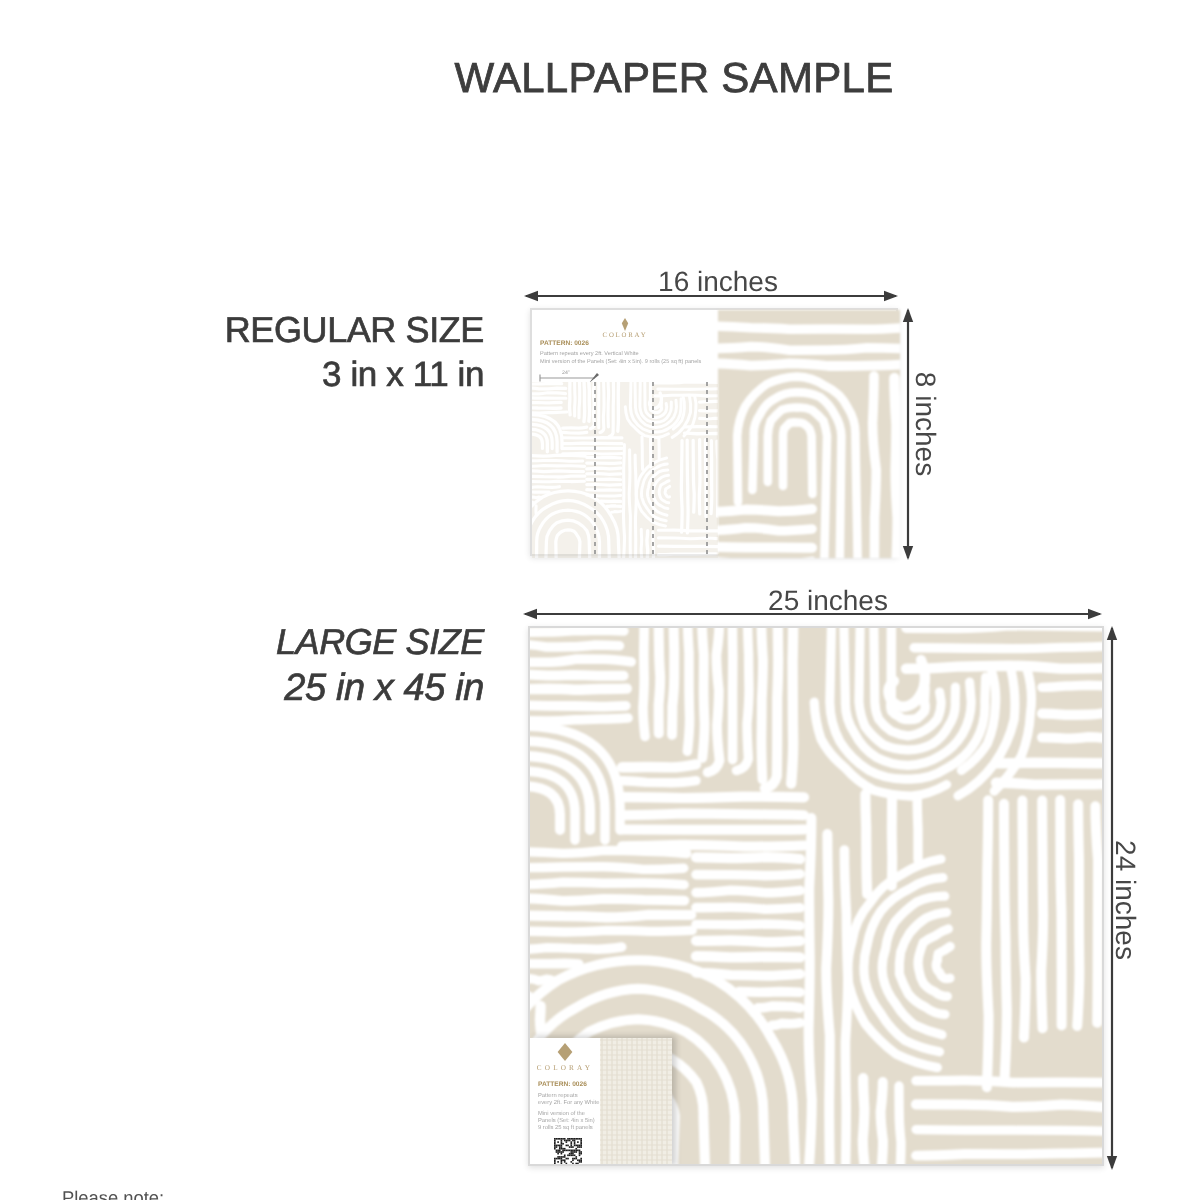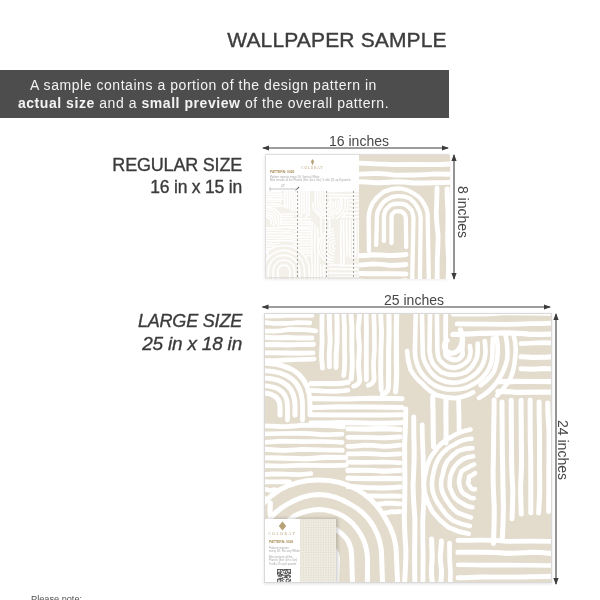--- a/index.html
+++ b/index.html
@@ -9,31 +9,24 @@
   #page { position:relative; width:600px; height:424px; }
 </style>
 </head>
 <body>
 <div id="page">
 
   <div class="abs" style="left:37px; top:29px; width:600px; text-align:center;
        font-size:21px; line-height:21px; letter-spacing:0.15px; color:#3d3d3d; font-weight:400;
        -webkit-text-stroke:0.4px #3d3d3d;">WALLPAPER SAMPLE</div>
 
-  <div class="abs" style="left:0; top:70px; width:449px; height:48px; background:#4d4d4d;">
-    <div style="padding-top:7px; width:407px; text-align:center; color:#f3f3f2;
-         font-size:14px; letter-spacing:0.55px; line-height:17.5px;">
-      A sample contains a portion of the design pattern in<br>
-      <b>actual size</b> and a <b>small preview</b> of the overall pattern.
-    </div>
-  </div>
 
   <div class="abs" style="left:0; top:154px; width:242px; text-align:right;
        color:#3b3b3b; font-size:18px; letter-spacing:-0.2px; line-height:22px; -webkit-text-stroke:0.35px #3b3b3b;">
-    REGULAR SIZE<br><span style="font-size:17.5px;">16 in x 15 in</span>
+    REGULAR SIZE<br><span style="font-size:17.5px;">3 in x 11 in</span>
   </div>
 
   <div class="abs" style="left:265px; top:154px; width:184px; height:124px;
        background:#ffffff; border:1px solid #dedede; box-shadow:0 1px 3px rgba(0,0,0,0.12);">
 
     <div class="abs" style="left:0; top:0; width:93px; height:122px; background:#fff;">
       <svg class="abs" style="left:0; top:0;" width="93" height="36" viewBox="0 0 93 36">
         <path d="M46.5 4 L48.1 6.6 L46.5 10.5 L44.9 6.6 Z" fill="#b6a075"></path>
         <text x="46.5" y="13.6" text-anchor="middle" font-size="3.4" letter-spacing="0.9" fill="#b39a6d" font-family="Liberation Serif">COLORAY</text>
         <text x="4" y="17.5" font-size="3.3" font-weight="bold" fill="#a98e58" font-family="Liberation Sans">PATTERN: 0026</text>
@@ -185,21 +178,21 @@
   </svg>
   <svg class="abs" style="left:448px; top:150px;" width="30" height="134" viewBox="0 0 30 134">
     <line x1="6" y1="5" x2="6" y2="129" stroke="#3c3c3c" stroke-width="1.1"></line>
     <path d="M6 4 l-2.6 7 h5.2 Z" fill="#3c3c3c"></path>
     <path d="M6 130 l-2.6 -7 h5.2 Z" fill="#3c3c3c"></path>
     <text x="10" y="62" text-anchor="middle" font-size="14" fill="#474747" font-family="Liberation Sans" transform="rotate(90 10 62)">8 inches</text>
   </svg>
 
   <div class="abs" style="left:0; top:310px; width:242px; text-align:right;
        color:#3b3b3b; font-size:18px; letter-spacing:-0.2px; line-height:22.5px;font-style:italic; -webkit-text-stroke:0.35px #3b3b3b;">
-    LARGE SIZE<br><span style="font-size:19px;">25 in x 18 in</span>
+    LARGE SIZE<br><span style="font-size:19px;">25 in x 45 in</span>
   </div>
 
   <div class="abs" style="left:264px; top:313px; width:288px; height:270px;
        border:1px solid #d9d9d9; box-shadow:0 1px 3px rgba(0,0,0,0.12); overflow:hidden;">
     <div class="abs" style="left:-1px; top:-1px; filter:blur(0.4px);"><svg width="288" height="270" viewBox="0 0 288 270">
           <rect x="0" y="0" width="288" height="270" fill="#e3dccd"></rect>
           <path d="M-3.0,3.1 Q2.1,3.1 9.8,3.0 Q14.9,3.0 22.5,2.4 Q27.6,2.4 35.3,2.1 Q40.4,2.1 48.0,2.5" fill="none" stroke="#ffffff" stroke-width="4.7" stroke-linecap="round"></path>
           <path d="M-3.0,9.2 Q1.9,9.2 9.2,10.5 Q14.1,10.5 21.4,10.4 Q26.3,10.4 33.6,9.5 Q38.5,9.5 45.8,9.9" fill="none" stroke="#ffffff" stroke-width="4.7" stroke-linecap="round"></path>
           <path d="M-3.0,18.1 Q2.5,18.1 10.6,18.1 Q16.1,18.1 24.3,16.5 Q29.8,16.5 37.9,16.6 Q43.4,16.6 51.6,17.9" fill="none" stroke="#ffffff" stroke-width="4.8" stroke-linecap="round"></path>
           <path d="M-3.0,24.2 Q2.1,24.2 9.7,24.8 Q14.8,24.8 22.4,24.5 Q27.5,24.5 35.1,24.9 Q40.2,24.9 47.8,24.9" fill="none" stroke="#ffffff" stroke-width="5.0" stroke-linecap="round"></path>

